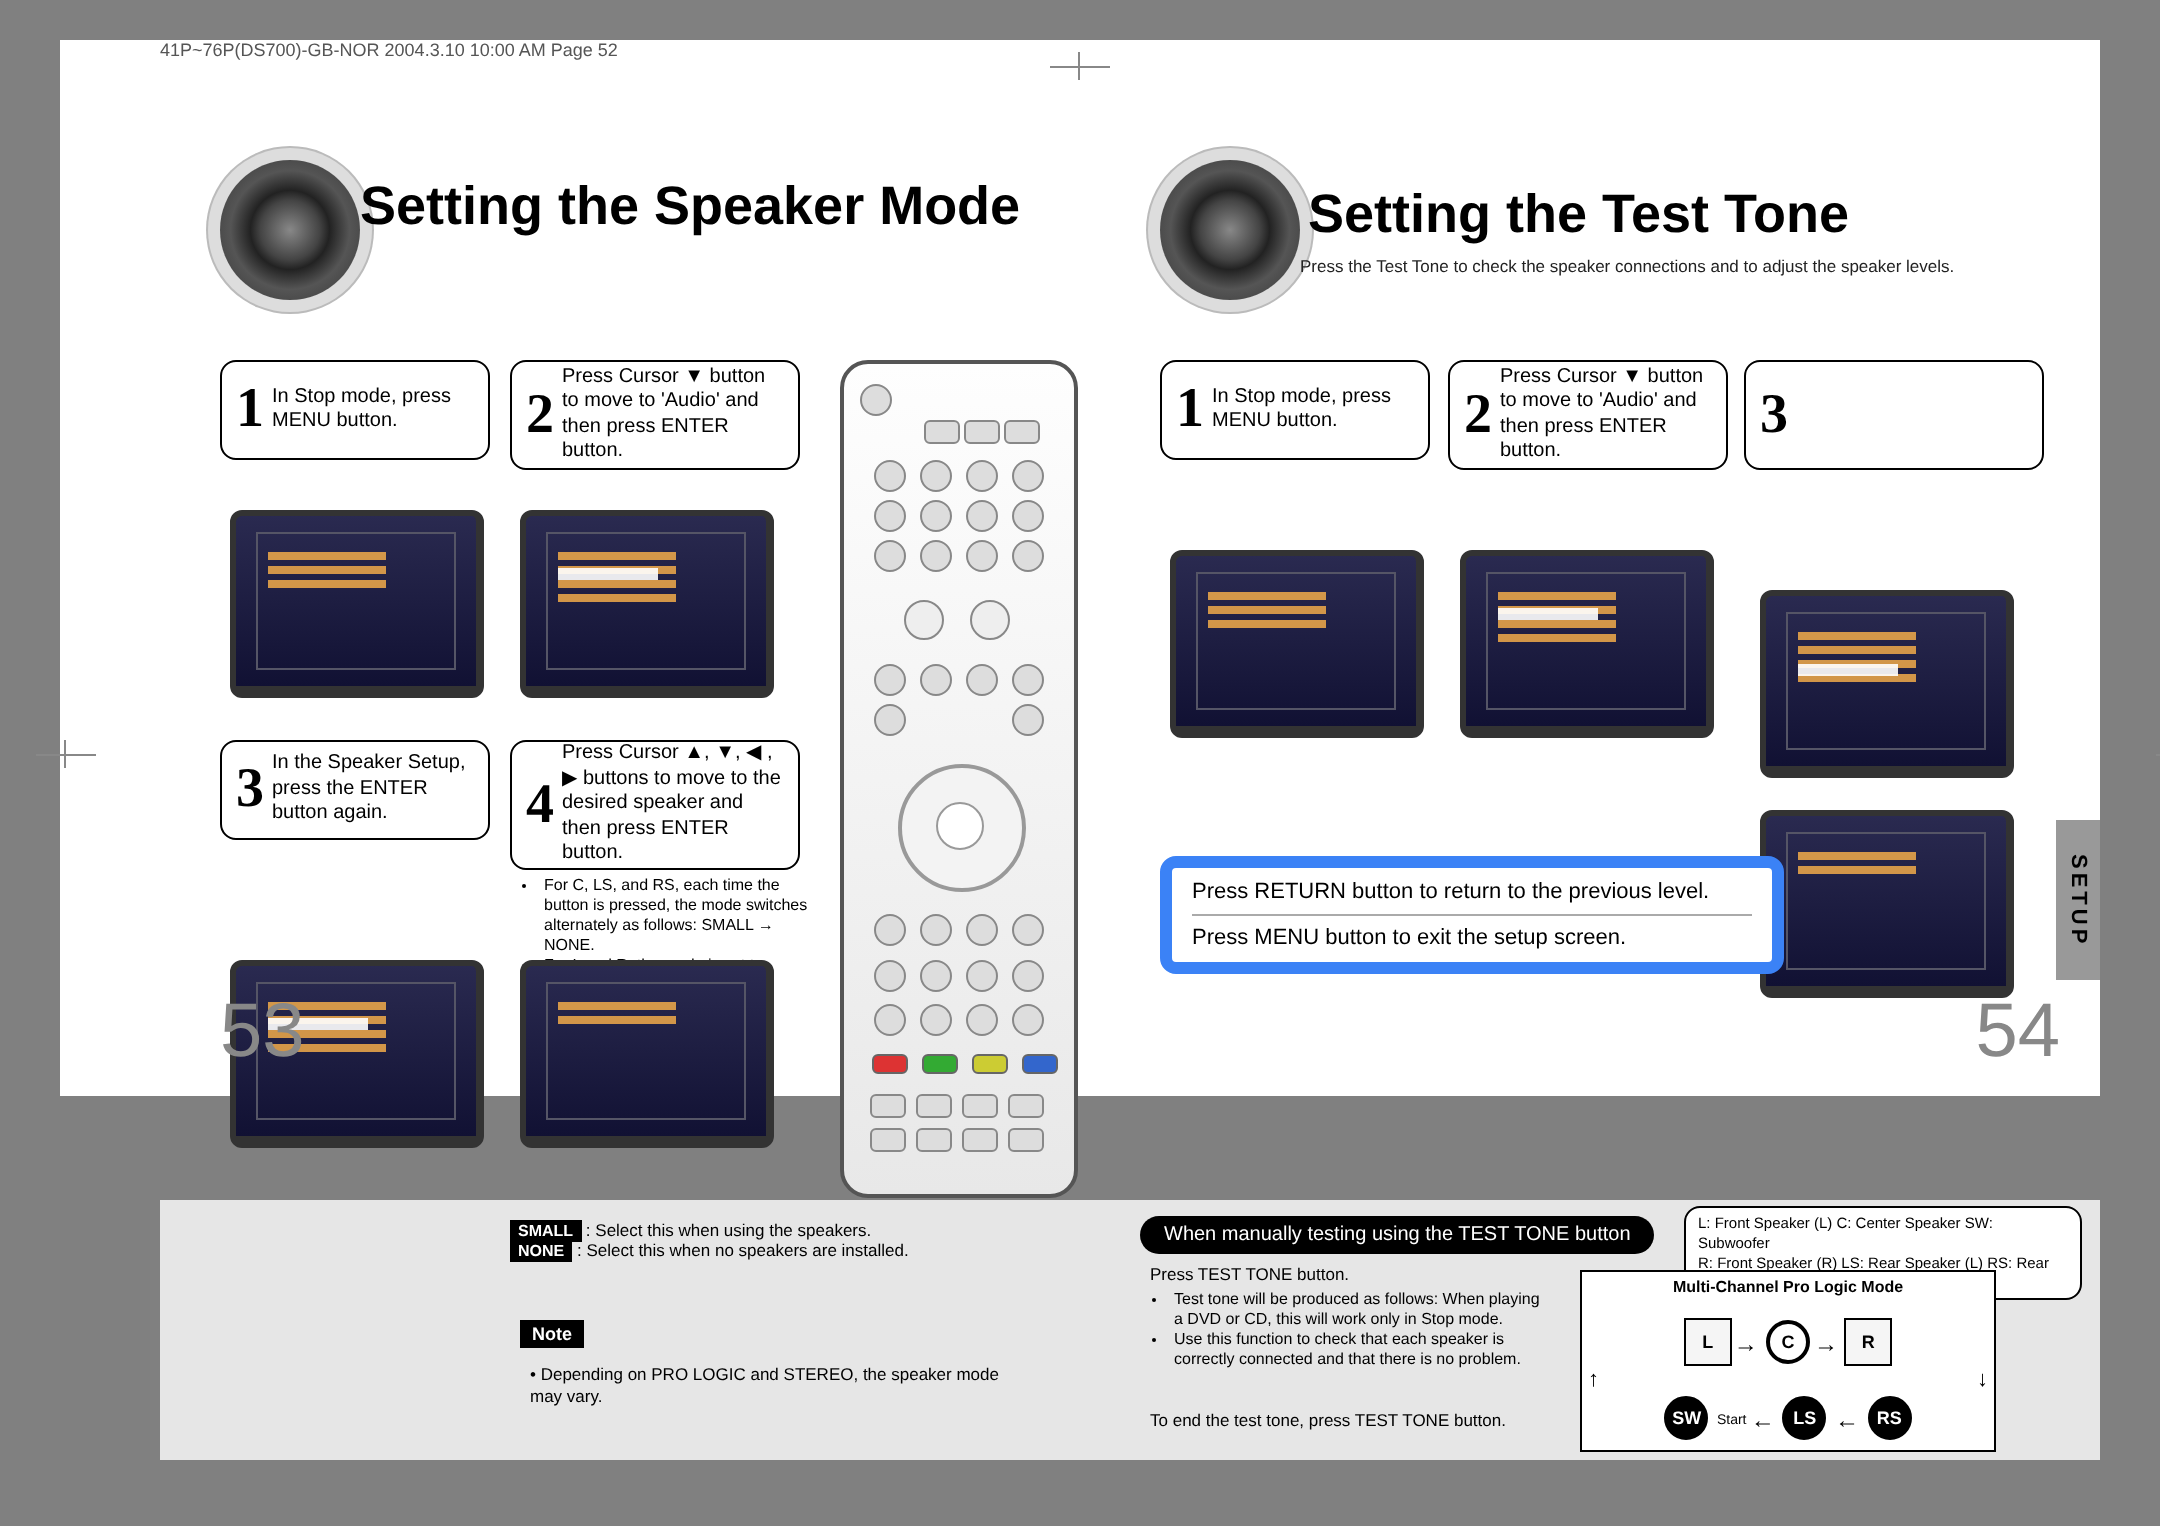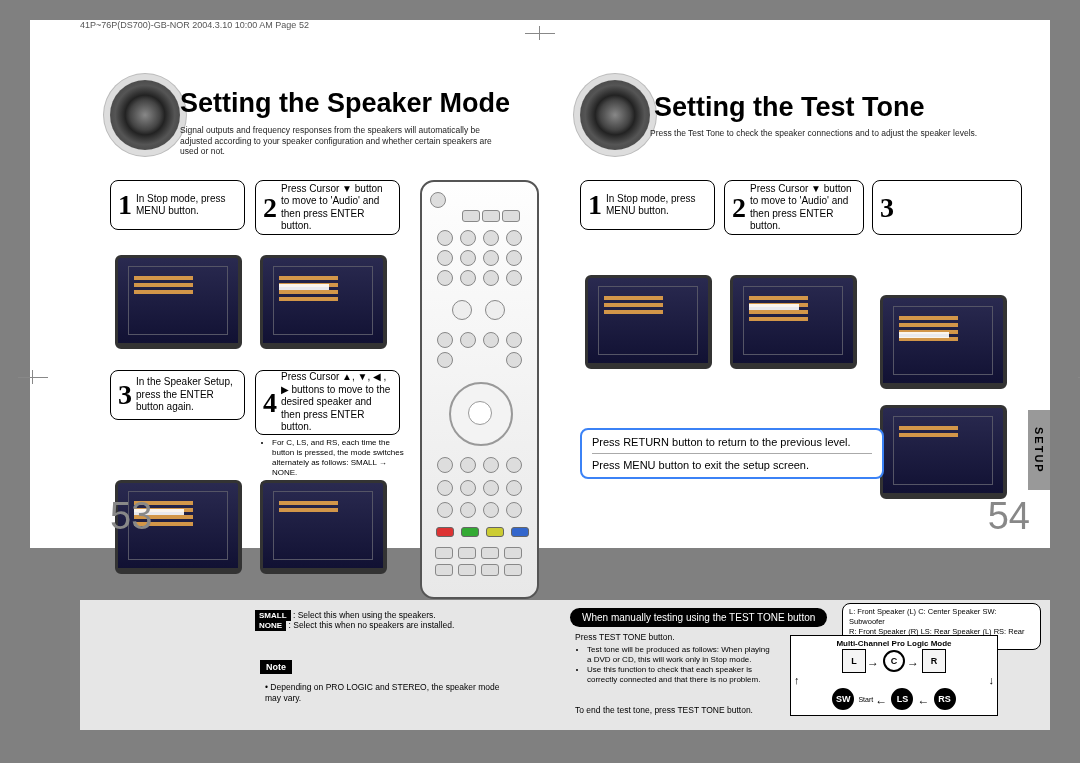--- a/index.html
+++ b/index.html
@@ -205,21 +205,21 @@
   }
 
   .band {
     position: absolute;
     left: 50px; right: 0px; top: 580px; height: 130px;
     background: #e6e6e6;
   }
 
   .return-box {
     position: absolute;
-    border: 2px solid #3b82f6;
+    border: 6px solid #3b82f6;
     border-radius: 8px;
     padding: 6px 10px;
     font-size: 11px;
     background: #fff;
   }
 
   .testtone-pill {
     position: absolute;
     border-radius: 12px;
     padding: 4px 12px;
@@ -272,21 +272,20 @@
 </head>
 <body>
 
 <div class="page">
 
   <div class="page-header">41P~76P(DS700)-GB-NOR  2004.3.10  10:00 AM  Page 52</div>
   <div class="crop-top"></div>
 
   <div class="speaker-icon" style="left:80px;top:60px"></div>
   <h1 class="leftcol">Setting the Speaker Mode</h1>
-  <div class="subtext" style="left:150px;top:105px;width:330px">Signal outputs and frequency responses from the speakers will automatically be adjusted according to your speaker configuration and whether certain speakers are used or not.</div>
 
   <div class="stepbox" style="left:80px;top:160px;width:135px;height:50px">
     <span class="stepnum">1</span>
     <span class="steptext">In Stop mode, press MENU button.</span>
   </div>
   <div class="stepbox" style="left:225px;top:160px;width:145px;height:55px">
     <span class="stepnum">2</span>
     <span class="steptext">Press Cursor ▼ button to move to 'Audio' and then press ENTER button.</span>
   </div>
 
@@ -465,21 +464,21 @@
 
   <div class="small-text" style="position:absolute;left:545px;top:612px;width:200px">Press TEST TONE button.</div>
   <ul class="note-bullets" style="left:545px;top:625px;width:200px;padding:0;margin:0">
     <li>Test tone will be produced as follows: When playing a DVD or CD, this will work only in Stop mode.</li>
     <li>Use this function to check that each speaker is correctly connected and that there is no problem.</li>
   </ul>
   <div class="small-text" style="position:absolute;left:545px;top:685px;width:200px">To end the test tone, press TEST TONE button.</div>
 
   <div class="diagram" style="left:760px;top:615px">
     <div style="text-align:center;font-weight:bold;font-size:8px">Multi-Channel Pro Logic Mode</div>
-    <div style="text-align:center;margin-top:0">
+    <div style="text-align:center;margin-top:10px">
       <span class="spk">L</span><span class="arrow">→</span>
       <span class="circ">C</span><span class="arrow">→</span>
       <span class="spk">R</span>
     </div>
     <div style="display:flex;justify-content:space-between;align-items:center">
       <span style="font-size:11px">↑</span>
       <span style="font-size:11px">↓</span>
     </div>
     <div style="text-align:center">
       <span class="circ" style="background:#000;color:#fff">SW</span>

